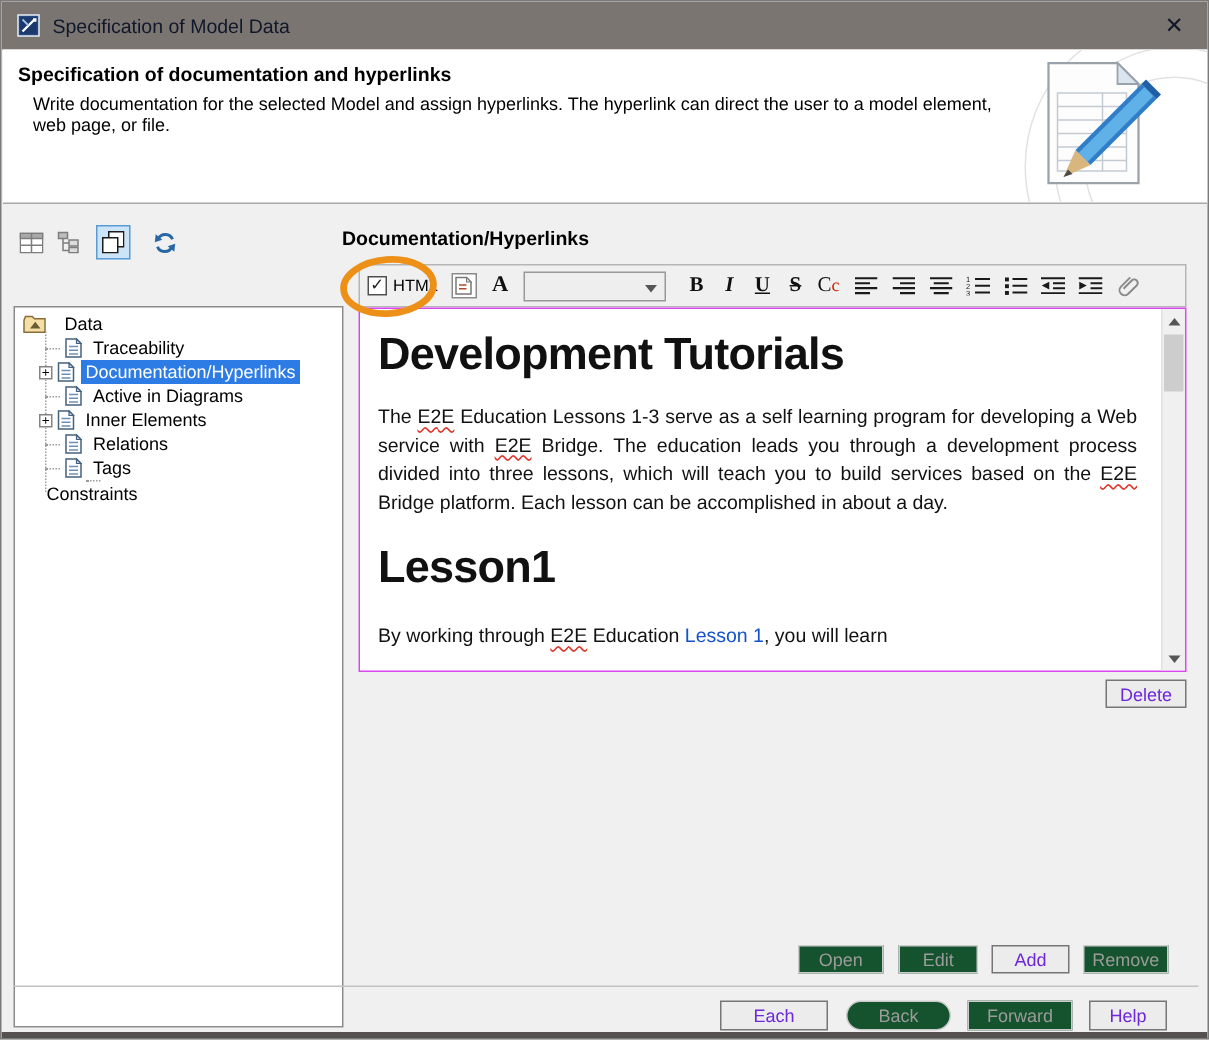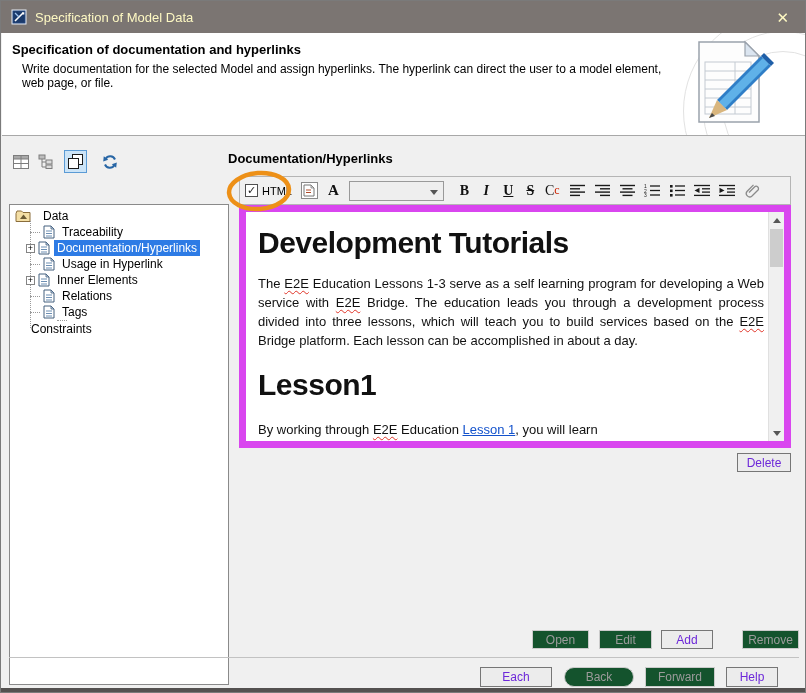--- a/index.html
+++ b/index.html
@@ -6,21 +6,21 @@
     --titlebar:#7b7572; --sel:#2d7be5; --orange:#ed9017; --link:#1352cc;
     --squiggle:#e03428; --blue-ico:#2866a5; --selbg:#cce4f7; --selbd:#5b9bd5;
   }
   *{box-sizing:border-box;}
   body{margin:0;background:#c8c8c8;}
   .window{position:relative;width:806px;height:693px;background:#f0f0f0;
     font-family:"Liberation Sans",sans-serif;border:1px solid #7a7a7a;overflow:hidden;}
 
   
   .titlebar{position:absolute;left:0;top:0;right:0;height:32px;background:var(--titlebar);
-    display:flex;align-items:center;padding:0 10px;color:#fef9c3;font-size:13px;gap:8px;}
+    display:flex;align-items:center;padding:0 10px;color:#0f172a;font-size:13px;gap:8px;}
   .titlebar .close{margin-left:auto;font-size:15px;line-height:1;padding:2px 6px;cursor:default;}
 
   
   .header{position:absolute;left:1px;top:32px;width:803px;height:103px;background:#fff;
     border-bottom:1px solid #a8a8a8;overflow:hidden;}
   .header-title{position:absolute;left:10px;top:9px;font-size:13px;font-weight:bold;color:#000;}
   .header-desc{position:absolute;left:20px;top:29px;font-size:12px;color:#000;width:660px;}
   .arc{position:absolute;border:1px solid #e2e2e2;border-radius:50%;}
   .header-art{position:absolute;right:30px;top:5px;}
 
@@ -61,30 +61,30 @@
     margin-left:5px;font-family:"Liberation Serif",serif;font-size:14px;color:#111;}
   .tbtn.b{font-weight:bold;} .tbtn.i{font-style:italic;font-weight:bold;}
   .tbtn.u{text-decoration:underline;font-weight:bold;} .tbtn.s{text-decoration:line-through;font-weight:bold;}
   .cc .c2{color:#cc2200;font-size:12px;}
 
   
   .annotation{position:absolute;left:224px;top:167px;z-index:10;pointer-events:none;}
 
   
   .editor{position:absolute;left:238px;top:204px;width:552px;height:243px;background:#fff;
-    border:7px solid #d946ef;overflow:hidden;}
+    border:1px solid #d946ef;overflow:hidden;}
   .editor-content{position:absolute;left:0;top:0;width:534px;padding:0 16px 0 12px;color:#111;}
   .doc-h1{font-size:30px;font-weight:bold;margin:14px 0 0;letter-spacing:-0.5px;}
   .doc-p{font-size:13px;line-height:19px;margin:14px 0 0;text-align:justify;}
   .doc-p.left{text-align:left;margin-top:18px;}
   .doc-h1.second{margin-top:18px;}
   .doc-clip{font-size:13px;margin:14px 0 0 40px;white-space:nowrap;}
   .squiggle{text-decoration:underline;text-decoration-style:wavy;text-decoration-color:var(--squiggle);
     text-decoration-thickness:1px;text-underline-offset:2px;}
-  .doclink{color:var(--link);text-decoration:underline;}
+  .doclink{color:var(--link);}
   .vscroll{position:absolute;right:0;top:0;width:16px;height:100%;background:#f0f0f0;border-left:1px solid #e0e0e0;}
   .sb-btn{position:absolute;left:0;width:15px;height:16px;display:flex;align-items:center;justify-content:center;}
   .sb-up{top:0;} .sb-down{bottom:0;}
   .tri-up{width:0;height:0;border-left:4px solid transparent;border-right:4px solid transparent;border-bottom:5px solid #565656;}
   .tri-down{width:0;height:0;border-left:4px solid transparent;border-right:4px solid transparent;border-top:5px solid #565656;}
   .sb-thumb{position:absolute;left:1px;top:17px;width:13px;height:38px;background:#cdcdcd;}
 
   
   .btn{position:absolute;height:19px;background:#ececec;border:1px solid #767676;color:#6d28d9;
     font-size:12px;font-family:"Liberation Sans",sans-serif;display:flex;align-items:center;
@@ -219,21 +219,21 @@
       <span class="hstub"></span>
       <svg class="tree-ico" width="12" height="14" viewBox="0 0 12 14">
         <path d="M1 1 h7 l3 3 v9 h-10 z" fill="#fff" stroke="#44617f"></path>
         <path d="M8 1 l3 3 h-3 z" fill="#c9d8ea" stroke="#44617f" stroke-width="0.8"></path>
         <g stroke="#6d8fb3">
             <line x1="3" y1="6" x2="9" y2="6"></line>
             <line x1="3" y1="8.5" x2="9" y2="8.5"></line>
             <line x1="3" y1="11" x2="9" y2="11"></line>
           </g>
       </svg>
-      <span class="tree-label">Usage in Hyperlink</span>
+      <span class="tree-label">Active in Diagrams</span>
     </div>
 
     <div class="tree-row" style="top:67px;">
       <span class="expander">+</span>
       <svg class="tree-ico" width="12" height="14" viewBox="0 0 12 14">
         <path d="M1 1 h7 l3 3 v9 h-10 z" fill="#fff" stroke="#44617f"></path>
         <path d="M8 1 l3 3 h-3 z" fill="#c9d8ea" stroke="#44617f" stroke-width="0.8"></path>
         <g stroke="#6d8fb3">
             <line x1="3" y1="6" x2="9" y2="6"></line>
             <line x1="3" y1="8.5" x2="9" y2="8.5"></line>
@@ -423,21 +423,21 @@
         </span>
     </div>
   </div>
 
   <button class="btn" style="left:736px;top:452px;width:54px;">Delete</button>
 
 
   <button class="btn disabled" style="left:531px;top:629px;width:57px;">Open</button>
   <button class="btn disabled" style="left:598px;top:629px;width:53px;">Edit</button>
   <button class="btn" style="left:660px;top:629px;width:52px;">Add</button>
-  <button class="btn disabled" style="left:741px;top:629px;width:57px;">Remove</button>
+  <button class="btn disabled" style="left:721px;top:629px;width:57px;">Remove</button>
 
   <div class="separator"></div>
 
   <button class="btn" style="left:479px;top:666px;width:72px;height:20px;">Each</button>
   <button class="btn disabled" style="left:563px;top:666px;width:70px;height:20px;border-radius:10px;">Back</button>
   <button class="btn disabled" style="left:644px;top:666px;width:70px;height:20px;">Forward</button>
   <button class="btn" style="left:725px;top:666px;width:52px;height:20px;">Help</button>
 
   <div class="bottom-frame"></div>
 </div>

